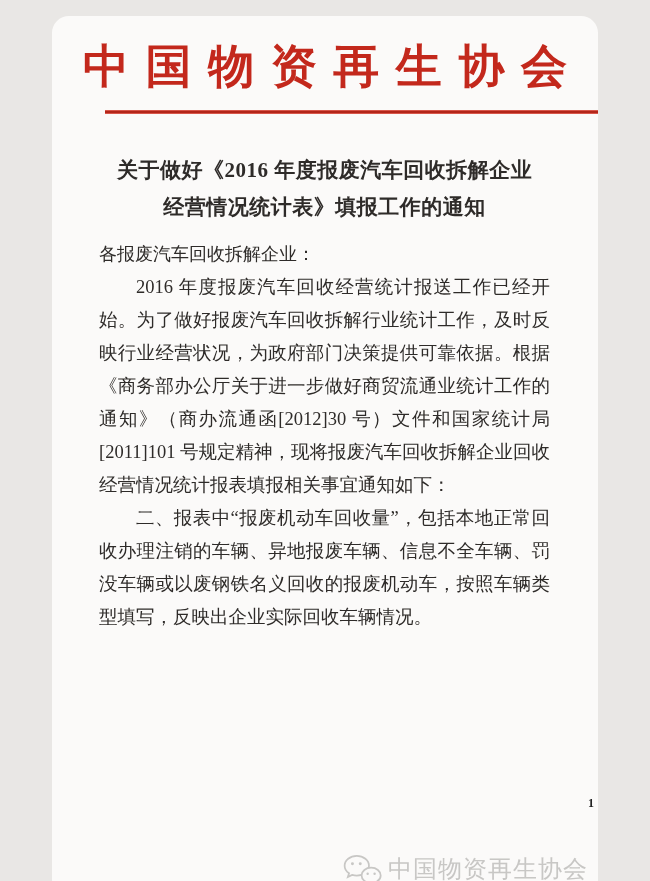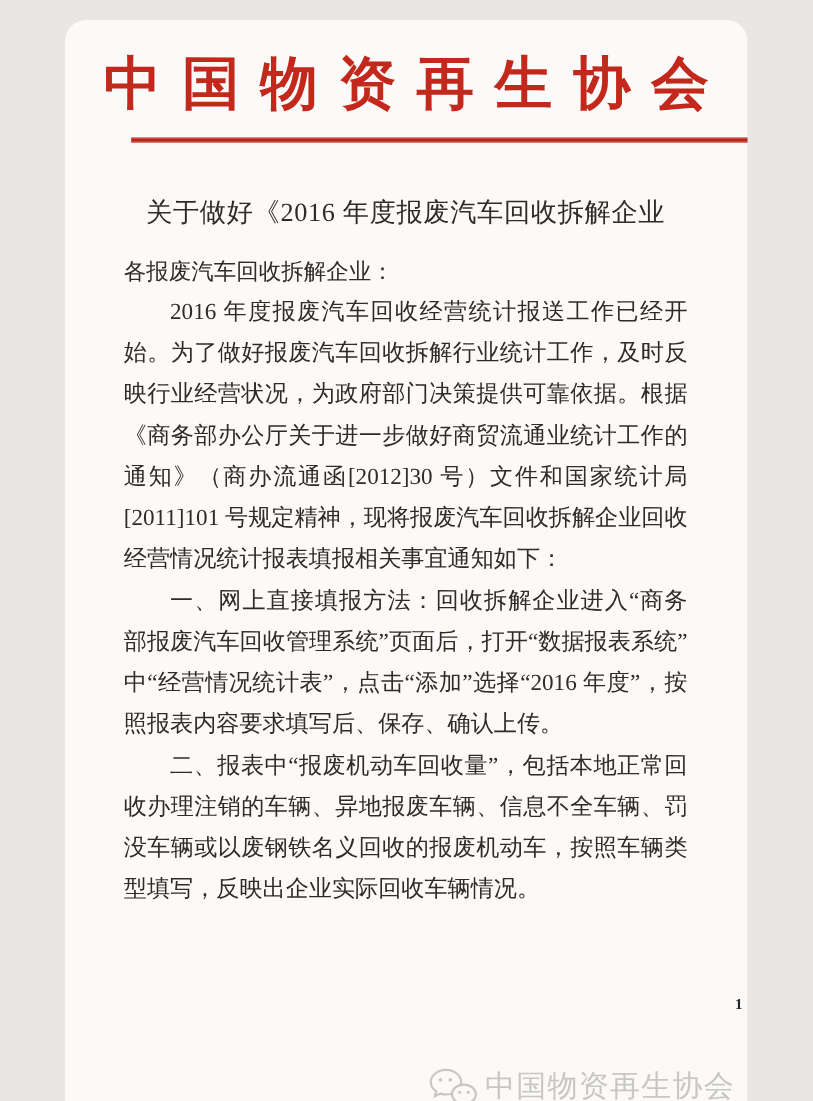--- a/index.html
+++ b/index.html
@@ -46,21 +46,21 @@
   }
   
   .notice{
     padding:0 48px 0 47px;
     text-align:justify;
   }
   .notice-title{
     margin:38px 0 12px 0;
     text-align:center;
     font-size:21px;
-    font-weight:normal;
+    font-weight:bold;
     line-height:37px;
     letter-spacing:0.5px;
   }
   .salutation{
     margin:0;
     font-size:18px;
     line-height:33px;
   }
   .para{
     margin:0;
@@ -99,27 +99,27 @@
 <div class="page">
 
   <header class="letterhead">
     <h1 class="org-name">中国物资再生协会</h1>
     <div class="letterhead-rule"></div>
   </header>
 
   <main class="notice">
     <h2 class="notice-title">
       <span class="title-line">关于做好《2016 年度报废汽车回收拆解企业</span><br>
+      <span class="title-line">经营情况统计表》填报工作的通知</span>
     </h2>
 
     <p class="salutation">各报废汽车回收拆解企业：</p>
 
     <p class="para">2016 年度报废汽车回收经营统计报送工作已经开始。为了做好报废汽车回收拆解行业统计工作，及时反映行业经营状况，为政府部门决策提供可靠依据。根据《商务部办公厅关于进一步做好商贸流通业统计工作的通知》（商办流通函[2012]30 号）文件和国家统计局[2011]101 号规定精神，现将报废汽车回收拆解企业回收经营情况统计报表填报相关事宜通知如下：</p>
 
-    <p class="para">一、网上直接填报方法：回收拆解企业进入“商务部报废汽车回收管理系统”页面后，打开“数据报表系统”中“经营情况统计表”，点击“添加”选择“2016 年度”，按照报表内容要求填写后、保存、确认上传。</p>
 
     <p class="para">二、报表中“报废机动车回收量”，包括本地正常回收办理注销的车辆、异地报废车辆、信息不全车辆、罚没车辆或以废钢铁名义回收的报废机动车，按照车辆类型填写，反映出企业实际回收车辆情况。</p>
 
   </main>
 
   <div class="page-number">1</div>
 
   <div class="footer-watermark">
     <span class="wechat-icon">
       <svg width="40" height="32" viewBox="0 0 46 36" aria-hidden="true">

